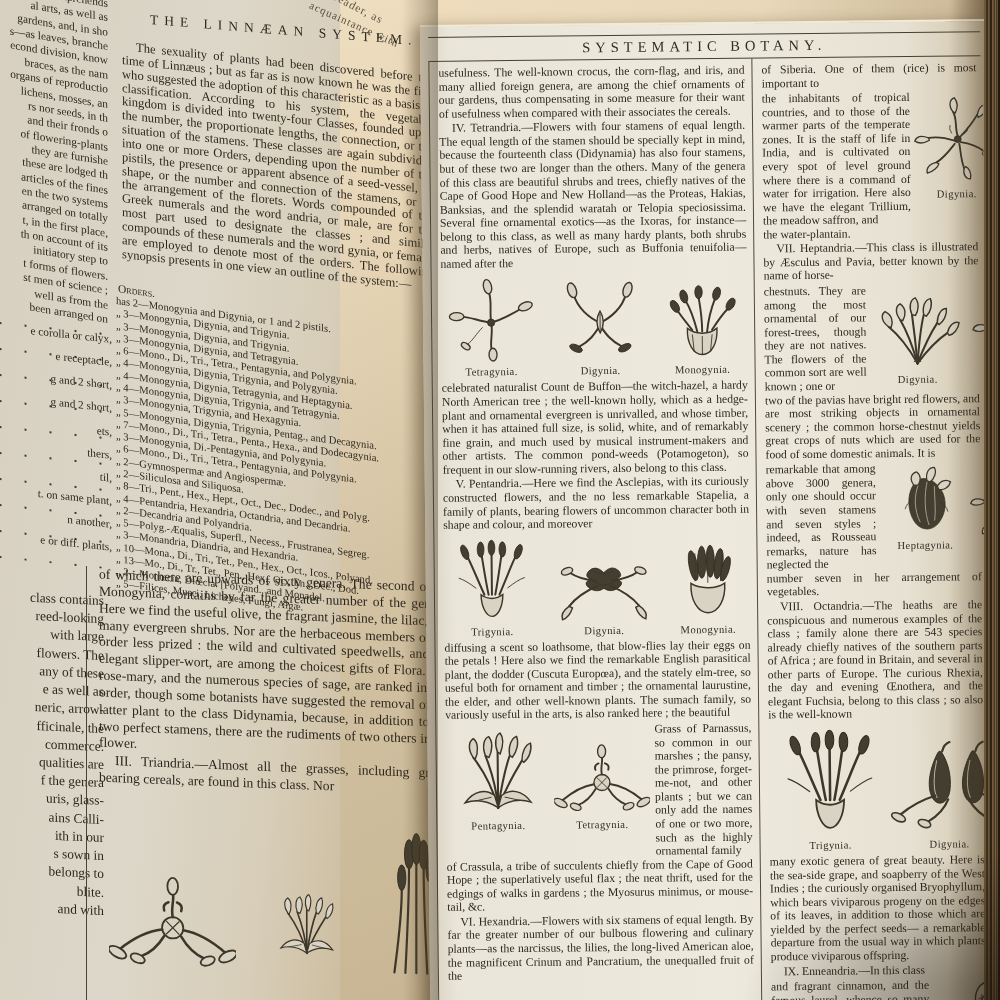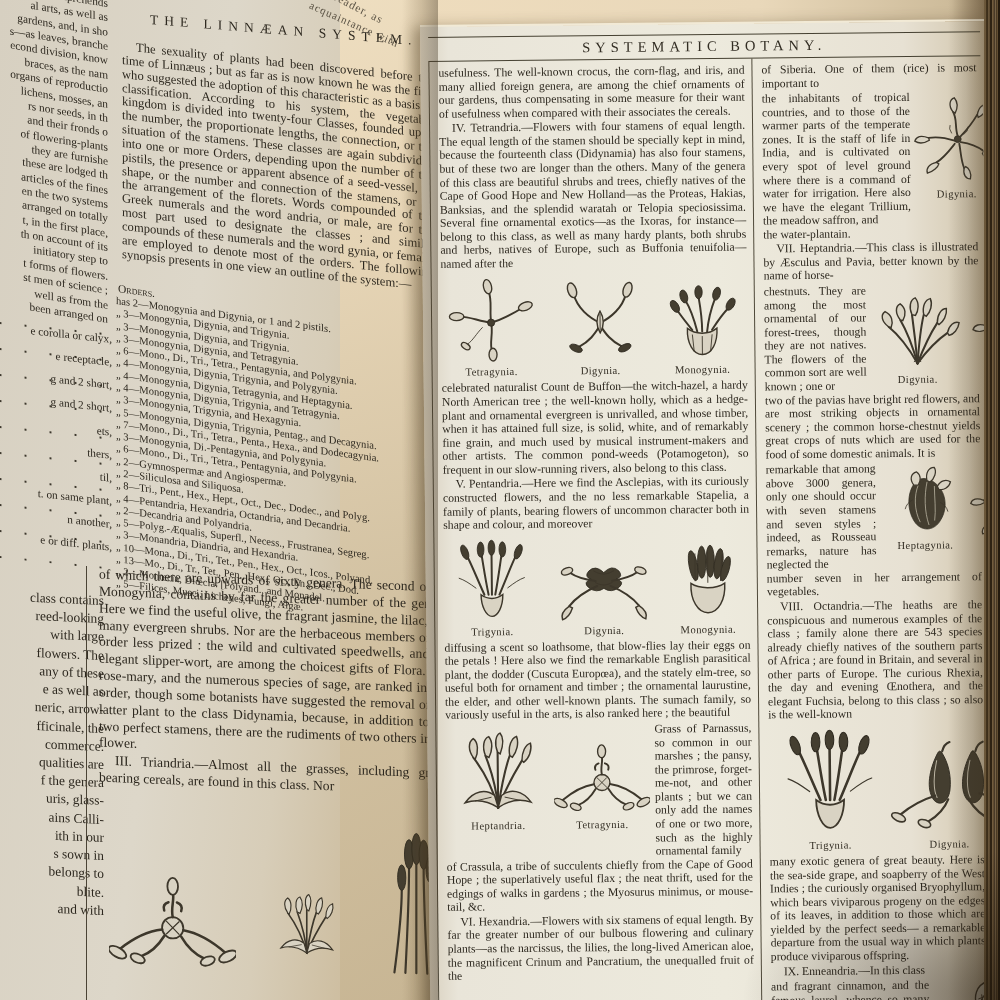--- a/index.html
+++ b/index.html
@@ -444,21 +444,21 @@
       </div>
 
       <p class="rp-text">diffusing a scent so loathsome, that blow-flies lay their eggs on the petals !  Here also we find the remarkable English parasitical plant, the dodder (Cuscuta Europœa), and the stately elm-tree, so useful both for ornament and timber ; the ornamental laurustine, the elder, and other well-known plants.  The sumach family, so variously useful in the arts, is also ranked here ;  the beautiful</p>
 
       <div class="wrap-row">
         <div class="figs-left">
           <div class="fig-block">
             <svg width="104" height="94">
                   <use href="#fig-fan"></use>
                 </svg>
-            <div class="fig-caption">Heptandria.</div>
+            <div class="fig-caption">Pentagynia.</div>
           </div>
           <div class="fig-block">
             <svg width="96" height="82">
                   <use href="#fig-spider"></use>
                 </svg>
             <div class="fig-caption">Tetragynia.</div>
           </div>
         </div>
         <p class="rp-text" style="flex:1;padding-left:5px;">Grass of Parnassus, so common in our marshes ; the pansy, the primrose, forget-me-not, and other plants ; but we can only add the names of one or two more, such as the highly ornamental family</p>
       </div>

